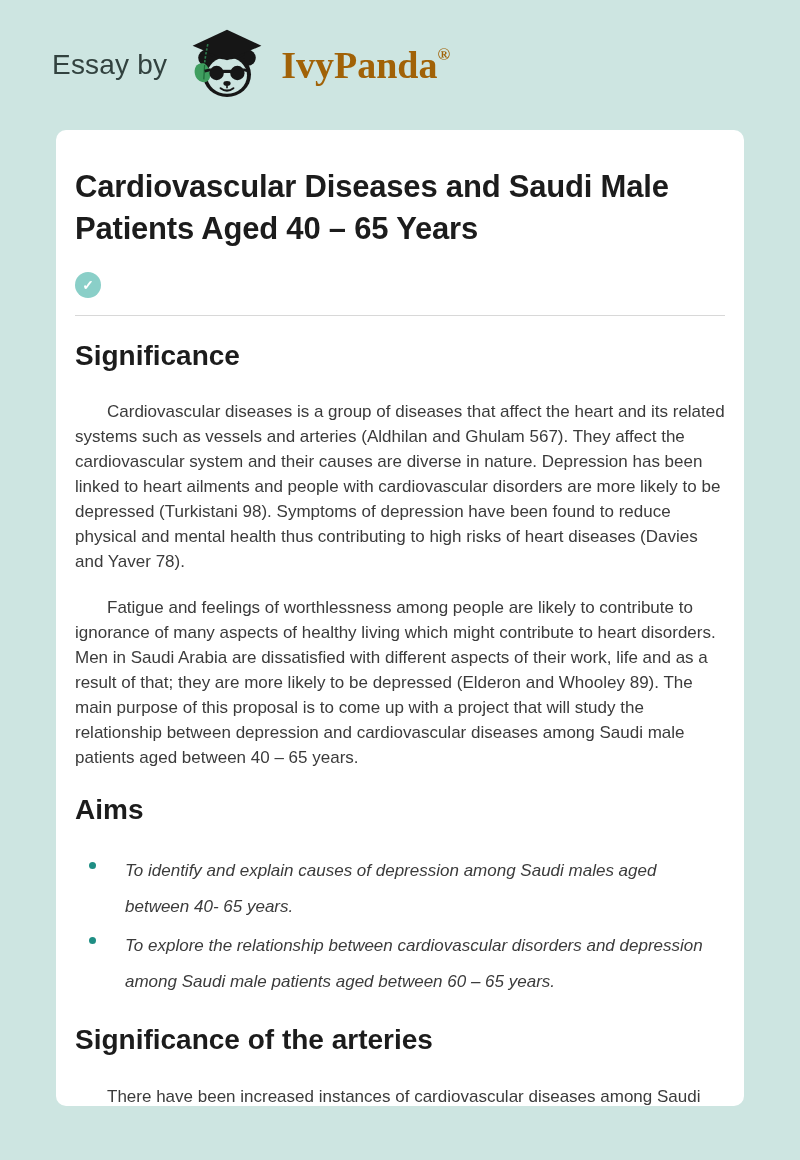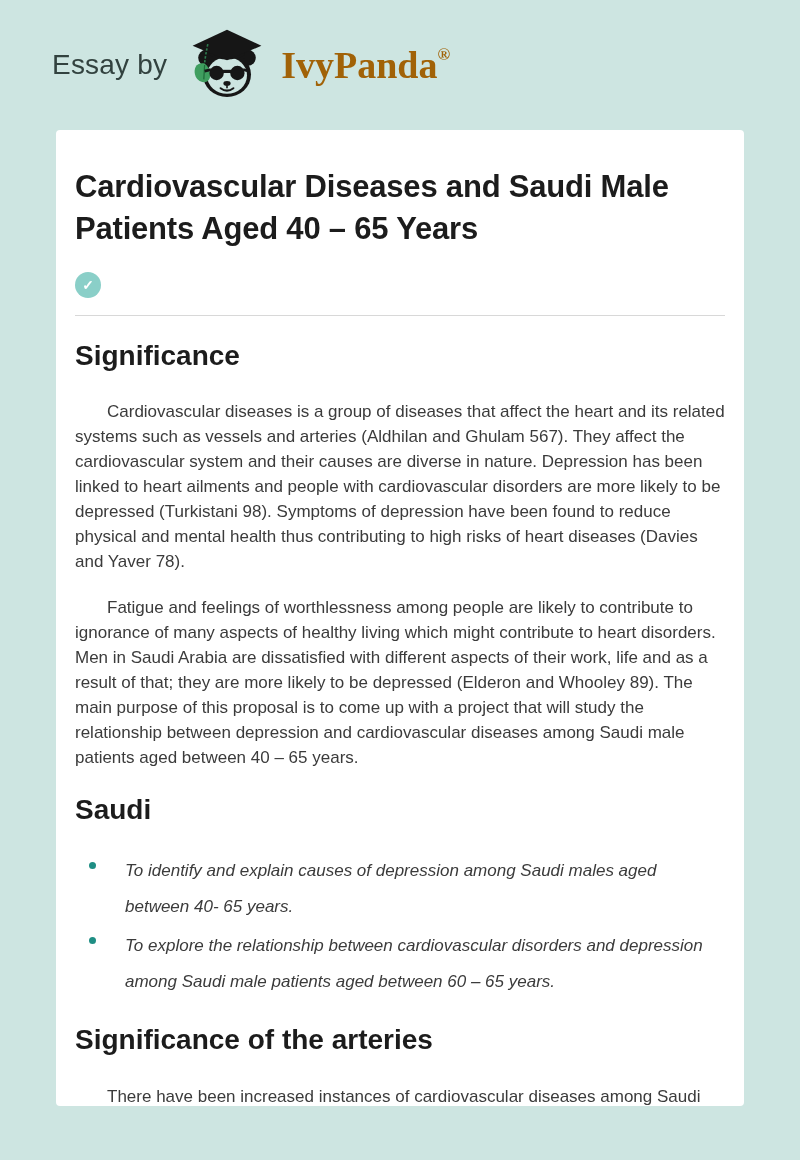--- a/index.html
+++ b/index.html
@@ -40,21 +40,21 @@
     font-weight: bold;
     vertical-align: 18px;
   }
 
   
   .card {
     width: 688px;
     height: 976px;
     margin: 0 56px;
     background: #ffffff;
-    border-radius: 4px;
+    border-radius: 10px;
     padding: 36px 19px 24px;
     overflow: hidden;
   }
   h1.article-title {
     margin: 0 0 22px;
     font-size: 31px;
     line-height: 42px;
     color: #1c1c1c;
     letter-spacing: -0.2px;
   }
@@ -162,21 +162,21 @@
   <div class="badge-row">
     <span class="badge-circle">✓</span>
   </div>
 
   <hr class="divider">
 
   <h2 class="section-heading">Significance</h2>
   <p class="body-paragraph">Cardiovascular diseases is a group of diseases that affect the heart and its related systems such as vessels and arteries (Aldhilan and Ghulam 567). They affect the cardiovascular system and their causes are diverse in nature. Depression has been linked to heart ailments and people with cardiovascular disorders are more likely to be depressed (Turkistani 98). Symptoms of depression have been found to reduce physical and mental health thus contributing to high risks of heart diseases (Davies and Yaver 78).</p>
   <p class="body-paragraph">Fatigue and feelings of worthlessness among people are likely to contribute to ignorance of many aspects of healthy living which might contribute to heart disorders. Men in Saudi Arabia are dissatisfied with different aspects of their work, life and as a result of that; they are more likely to be depressed (Elderon and Whooley 89). The main purpose of this proposal is to come up with a project that will study the relationship between depression and cardiovascular diseases among Saudi male patients aged between 40 – 65 years.</p>
 
-  <h2 class="section-heading">Saudi</h2>
+  <h2 class="section-heading">Aims</h2>
   <ul class="aims-list">
     <li>
       <span class="bullet-dot"></span>
       <span>To identify and explain causes of depression among Saudi males aged between 40- 65 years.</span>
     </li>
     <li>
       <span class="bullet-dot"></span>
       <span>To explore the relationship between cardiovascular disorders and depression among Saudi male patients aged between 60 – 65 years.</span>
     </li>
   </ul>

